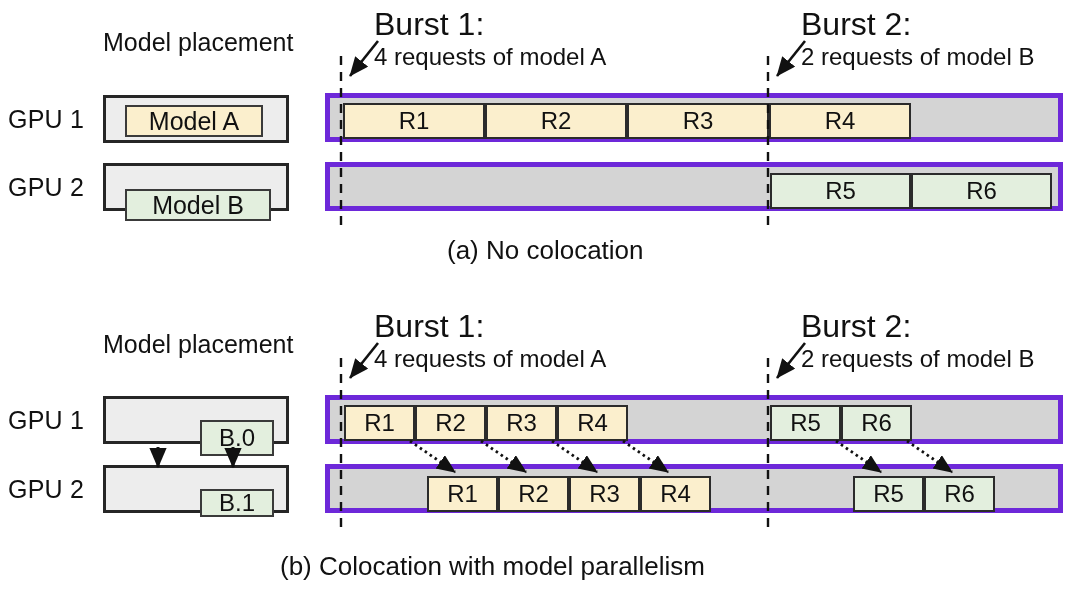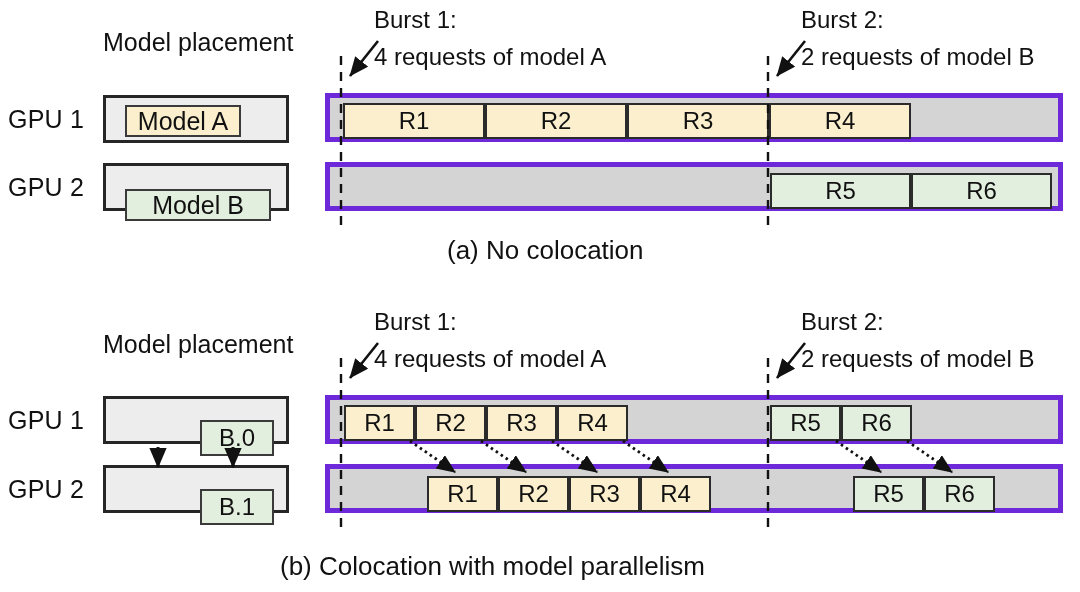--- a/index.html
+++ b/index.html
@@ -5,21 +5,21 @@
   html,body{margin:0;padding:0;}
   body{
     width:1080px;height:592px;background:#ffffff;
     font-family:"Liberation Sans","DejaVu Sans",sans-serif;
     color:#111111;position:relative;overflow:hidden;
   }
   .stage{position:absolute;left:0;top:0;width:1080px;height:592px;padding-left:18px;}
   .txt{position:absolute;white-space:nowrap;line-height:1;}
   .gpu-label{font-size:25px;letter-spacing:0.2px;}
   .mp-label{font-size:25px;}
-  .burst-l1{font-size:24px;}
+  .burst-l1{font-size:32px;}
   .burst-l2{font-size:24px;}
   .caption{font-size:26px;}
 
   
   .mp-box{position:absolute;background:#ededed;border:3px solid #262626;box-sizing:border-box;}
   .chip{position:absolute;border:2px solid #3a3a3a;box-sizing:border-box;
         display:flex;align-items:center;justify-content:center;font-size:25px;color:#111;}
   .chip.small{font-size:24px;}
   .chip.yellow{background:#fbefcd;}
   .chip.green{background:#e3efde;margin-top:16px;}
@@ -39,21 +39,21 @@
 <div class="stage">
 
   <div>
 
     <div class="txt mp-label" style="left:103px;top:30px;">Model placement</div>
 
     <div class="txt gpu-label" style="left:8px;top:107px;">GPU 1</div>
     <div class="txt gpu-label" style="left:8px;top:175px;">GPU 2</div>
 
     <div class="mp-box" style="left:103px;top:95px;width:186px;height:48px;">
-      <div class="chip yellow" style="left:19px;top:7px;width:116px;height:32px;">Model A</div>
+      <div class="chip yellow" style="left:19px;top:7px;width:138px;height:32px;">Model A</div>
     </div>
     <div class="mp-box" style="left:103px;top:163px;width:186px;height:48px;">
       <div class="chip green" style="left:19px;top:7px;width:146px;height:32px;">Model B</div>
     </div>
 
     <div class="txt burst-l1" style="left:374px;top:8px;">Burst 1:</div>
     <div class="txt burst-l2" style="left:374px;top:45px;">4 requests of model A</div>
 
     <div class="txt burst-l1" style="left:801px;top:8px;">Burst 2:</div>
     <div class="txt burst-l2" style="left:801px;top:45px;">2 requests of model B</div>
@@ -78,21 +78,21 @@
     <div class="txt mp-label" style="left:103px;top:332px;">Model placement</div>
 
     <div class="txt gpu-label" style="left:8px;top:408px;">GPU 1</div>
     <div class="txt gpu-label" style="left:8px;top:477px;">GPU 2</div>
 
     <div class="mp-box" style="left:103px;top:396px;width:186px;height:48px;">
       <div class="chip small green" style="left:94px;top:5px;width:74px;height:36px;">B.0</div>
     </div>
 
     <div class="mp-box" style="left:103px;top:465px;width:186px;height:48px;">
-      <div class="chip small green" style="left:94px;top:5px;width:74px;height:36px;">B.1</div>
+      <div class="chip small green" style="left:94px;top:5px;width:74px;height:28px;">B.1</div>
     </div>
 
     <div class="txt burst-l1" style="left:374px;top:310px;">Burst 1:</div>
     <div class="txt burst-l2" style="left:374px;top:347px;">4 requests of model A</div>
 
     <div class="txt burst-l1" style="left:801px;top:310px;">Burst 2:</div>
     <div class="txt burst-l2" style="left:801px;top:347px;">2 requests of model B</div>
 
     <div class="bar" style="left:325px;top:395px;width:738px;height:49px;">
       <div class="blk yellow" style="left:14px;top:5px;width:71px;height:36px;">R1</div>

